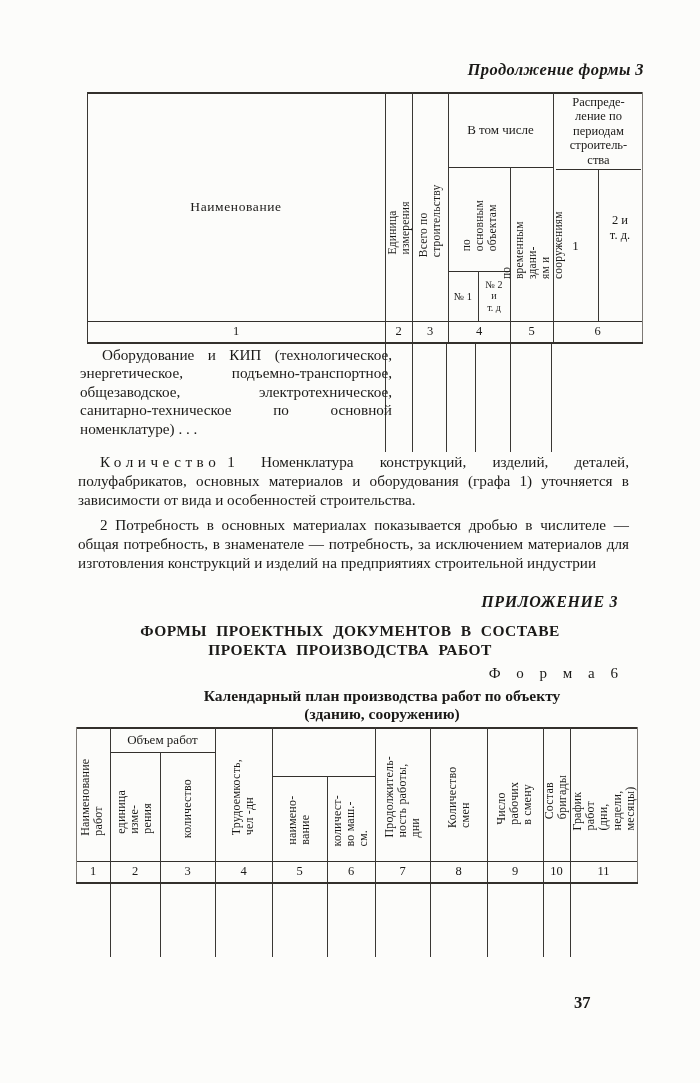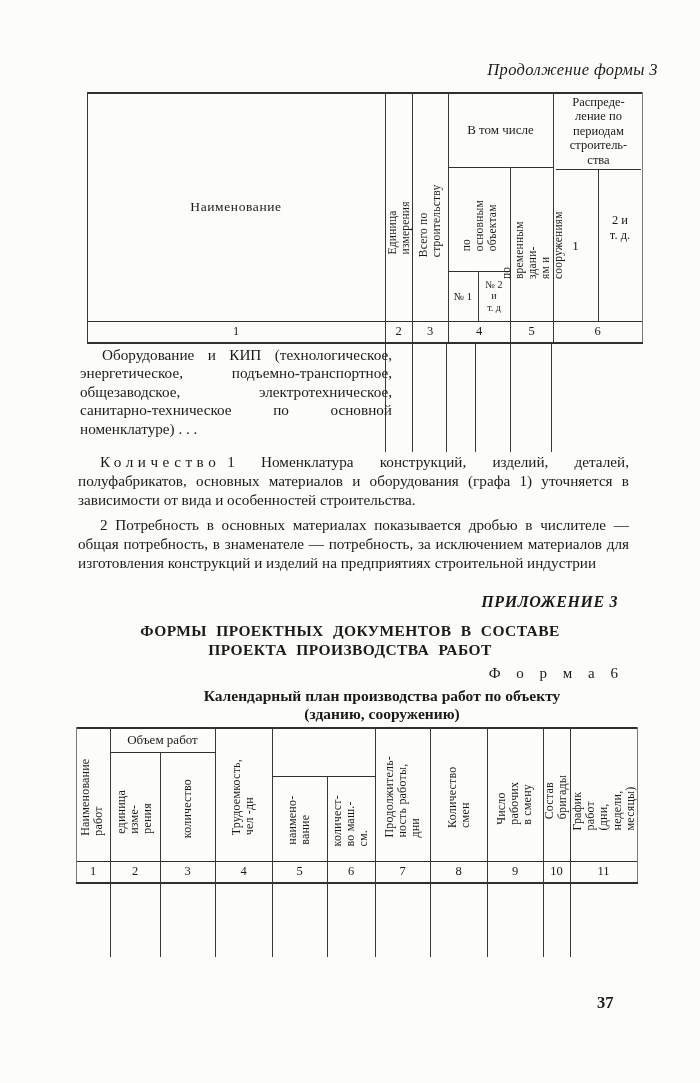--- a/index.html
+++ b/index.html
@@ -10,36 +10,36 @@
   .th{height:2px;}
   .faint{background:#7d7974;}
   .cell{position:absolute;display:flex;align-items:center;justify-content:center;
         text-align:center;overflow:visible;}
   .pre{white-space:pre-line;}
   .vt{transform:rotate(-90deg);white-space:pre-line;line-height:1.12;
       font-size:11.5px;letter-spacing:.2px;text-align:left;}
   .vt2{transform:rotate(-90deg);white-space:pre-line;line-height:1.1;
       font-size:12px;letter-spacing:.2px;text-align:left;}
   .num{font-size:12.5px;}
-  .hdr-note{position:absolute;top:60px;right:42px;font-weight:normal;font-style:italic;
+  .hdr-note{position:absolute;top:60px;right:56px;font-weight:bold;font-style:italic;
       font-size:16.5px;letter-spacing:.4px;}
   .bodytext{position:absolute;left:80px;top:346px;width:312px;font-size:15.2px;
       line-height:18.4px;text-align:justify;text-indent:22px;}
   .note{position:absolute;left:78px;width:551px;font-size:15.2px;line-height:19px;
       text-align:justify;text-indent:22px;}
   .sp-label{letter-spacing:4.5px;margin-right:7px;}
   .appendix{position:absolute;top:593px;right:82px;font-style:italic;font-weight:bold;
       font-size:16px;letter-spacing:.6px;}
   .big-title{position:absolute;left:0;top:621px;width:700px;text-align:center;
       font-weight:bold;font-size:15.5px;line-height:19px;word-spacing:5px;
       letter-spacing:.4px;white-space:pre-line;}
   .forma{position:absolute;top:665px;right:76px;font-size:15px;letter-spacing:6px;}
   .tbl-title{position:absolute;left:0;top:687px;width:700px;text-align:center;
       font-weight:bold;font-size:15.5px;line-height:18px;white-space:pre-line;padding-left:32px;}
-  .pagenum{position:absolute;left:597px;top:993px;font-weight:bold;font-size:16.5px;}
+  .pagenum{position:absolute;left:574px;top:993px;font-weight:bold;font-size:16.5px;}
 </style>
 </head>
 <body>
 
 <div class="page">
 
   <div class="hdr-note">Продолжение формы 3</div>
 
   <div class="hl th" style="left:87px;top:92px;width:556px;"></div>
   <div class="hl" style="left:448px;top:167px;width:105px;"></div>

